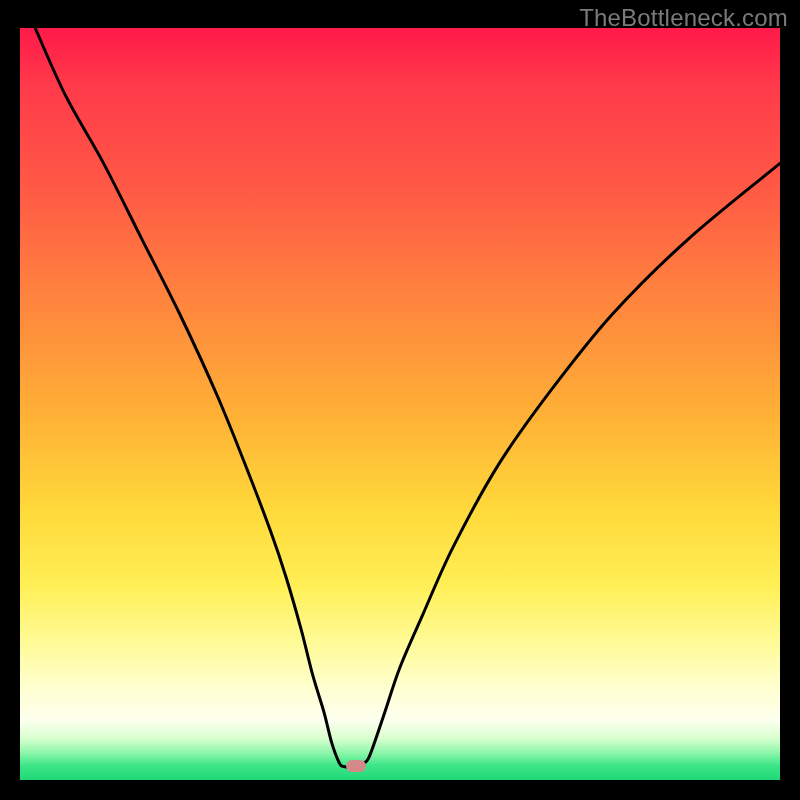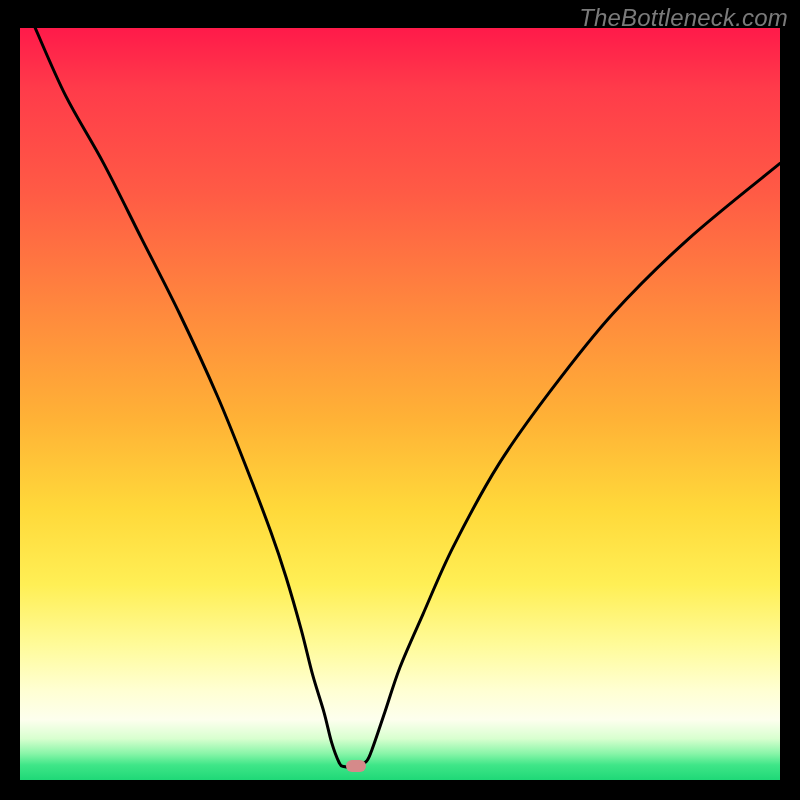--- a/index.html
+++ b/index.html
@@ -20,21 +20,20 @@
     background: #000;
   }
   .watermark {
     position: absolute;
     top: 4px;
     right: 12px;
     color: #7a7a7a;
     font-size: 24px;
     letter-spacing: 0.2px;
     z-index: 20;
-    font-style: italic;
   }
   
   .plot {
     position: absolute;
     left: 20px;
     top: 28px;
     width: 760px;  
     height: 752px; 
     overflow: hidden;
   }

